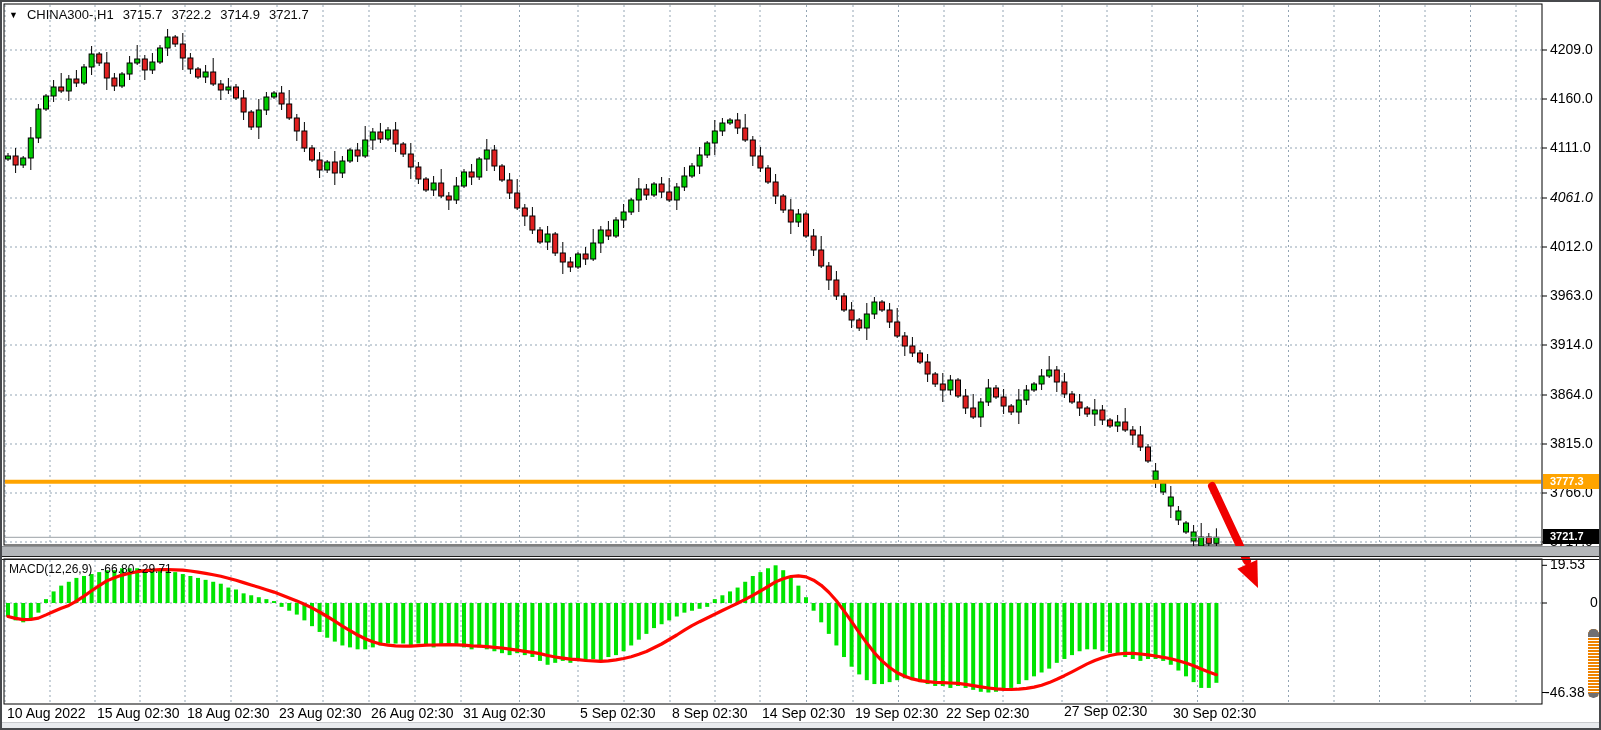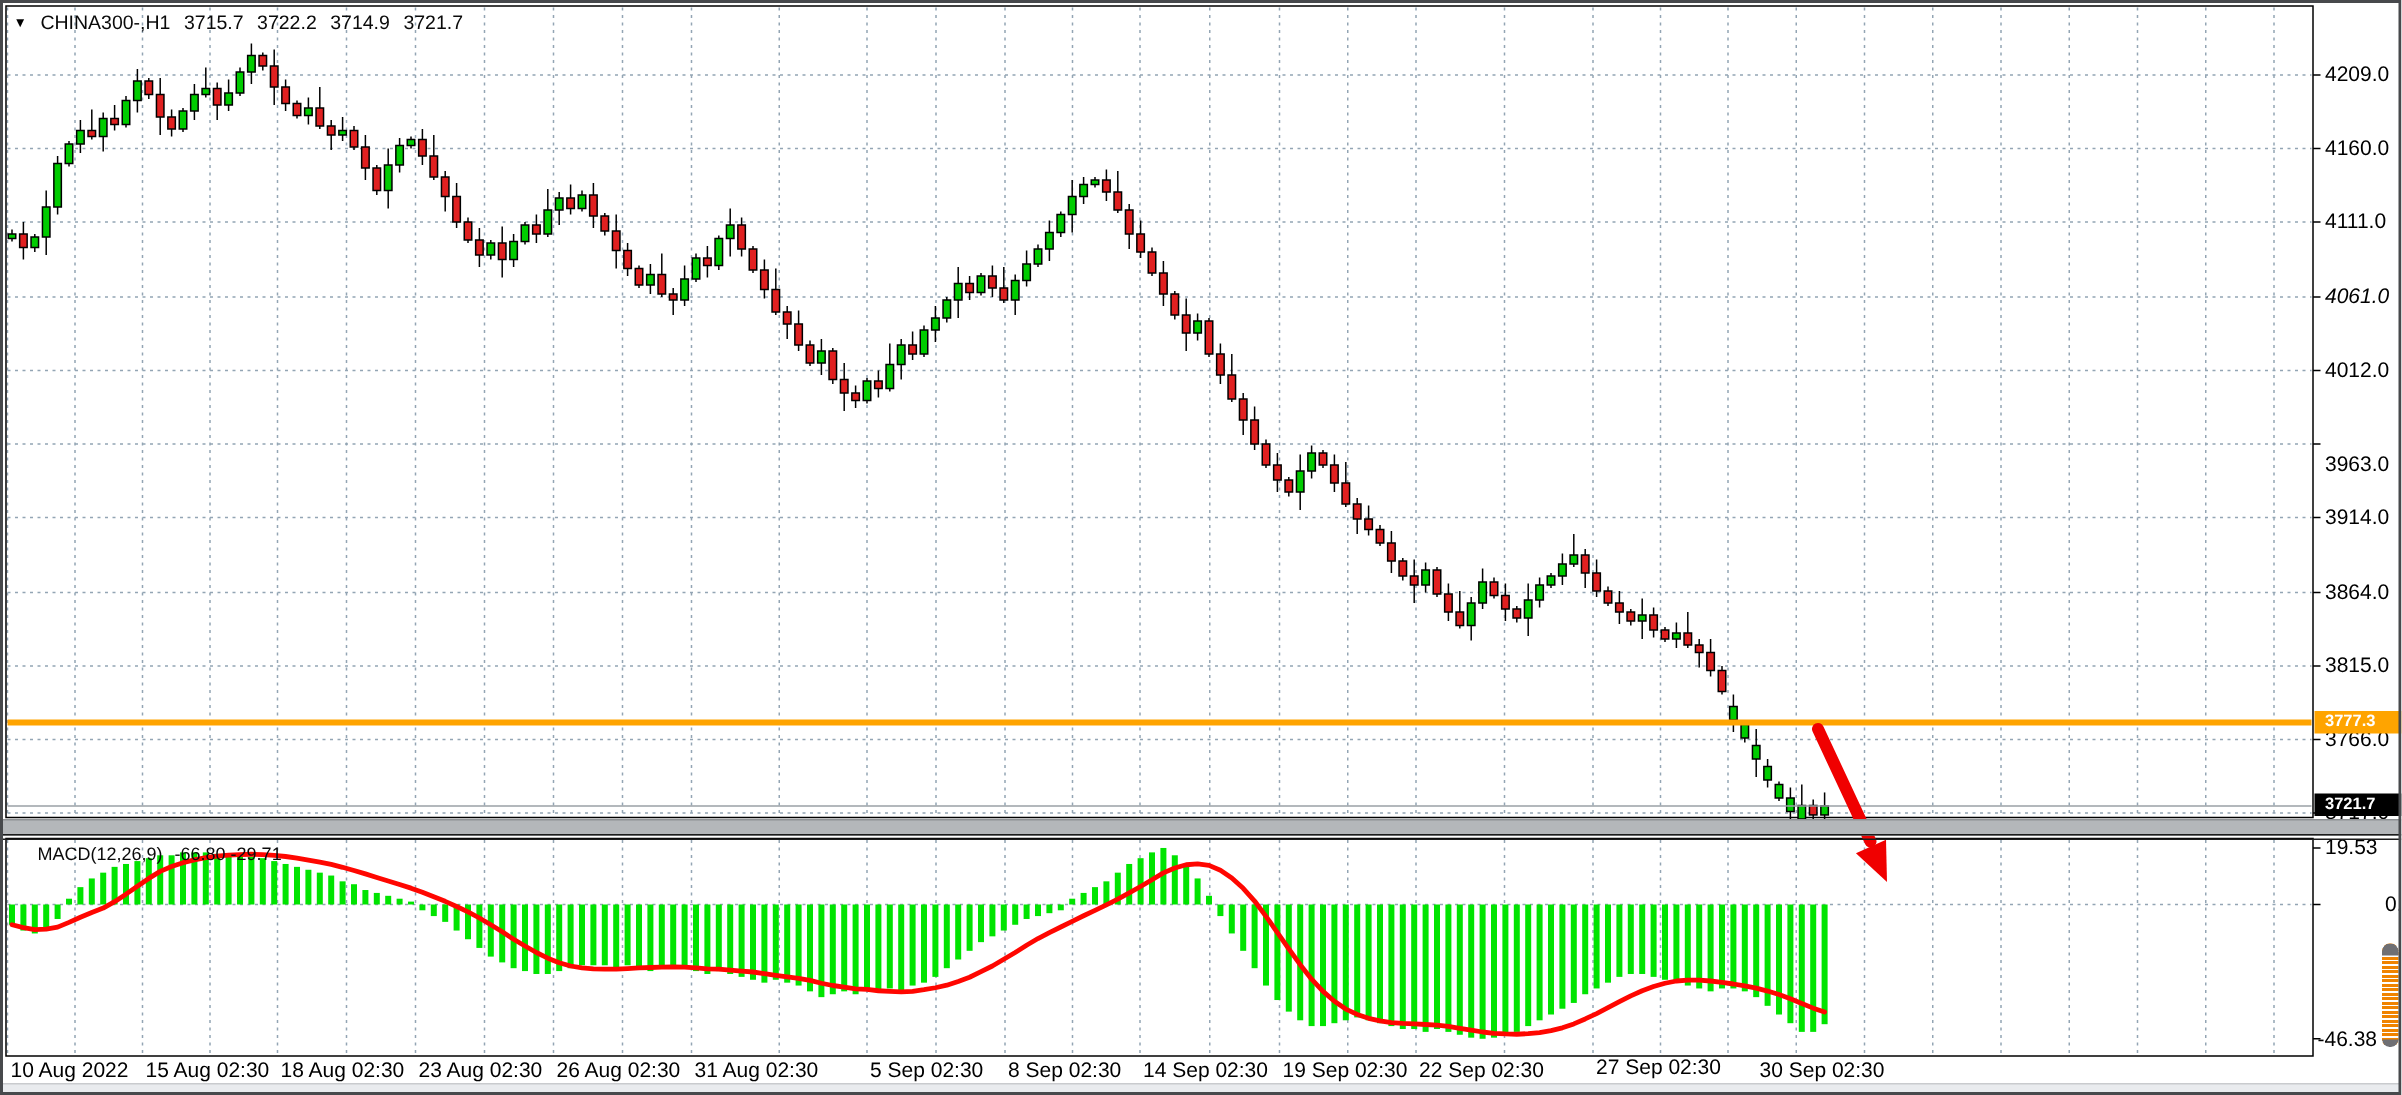--- a/index.html
+++ b/index.html
@@ -5,21 +5,21 @@
   html,body{margin:0;padding:0;background:#d4d6d9;}
   #app{position:relative;width:1601px;height:730px;background:#ffffff;overflow:hidden;
        font-family:"Liberation Sans",sans-serif;}
   #frame{position:absolute;inset:0;border:2px solid #47494c;pointer-events:none;z-index:10;}
   #chart{position:absolute;left:0;top:0;z-index:1;}
   .axis-label{position:absolute;font-size:14px;color:#000;white-space:nowrap;z-index:2;line-height:13px;}
   #symbol-bar{position:absolute;left:9px;top:7px;z-index:3;font-size:13px;color:#0a0a0a;
               display:flex;gap:9px;align-items:center;}
   #symbol-dd{font-size:9px;color:#000;}
   #macd-title{position:absolute;left:9px;top:562px;z-index:2;font-size:12px;color:#0a0a0a;
-              display:flex;gap:8px;margin-left:16px;}
+              display:flex;gap:8px;}
   .badge{position:absolute;z-index:4;font-size:11px;font-weight:bold;color:#fff;
          width:57px;height:15px;line-height:15px;padding-left:7px;left:1543px;}
   #ask-badge{background:#ffa400;top:474px;}
   #bid-badge{background:#000000;top:529px;}
   #divider-band{position:absolute;left:0;top:546px;width:1601px;height:9px;background:#b4b7ba;
                 border-top:1px solid #8e9194;border-bottom:1px solid #8e9194;z-index:3;}
   .divider-line{position:absolute;left:0;width:1601px;height:1px;background:#1c1c1c;z-index:3;}
   #bottom-strip{position:absolute;left:0;top:722px;width:1601px;height:8px;background:#e9ebee;
                 border-top:1px solid #c9cbce;z-index:3;}
   #scroll-thumb{position:absolute;left:1588px;top:629px;width:11px;height:69px;z-index:5;
@@ -629,21 +629,21 @@
     <span>MACD(12,26,9)</span>
     <span>-66.80 -29.71</span>
   </div>
 
   <div id="y-labels">
       <div class="axis-label" style="left: 1550px; top: 43px;">4209.0</div>
       <div class="axis-label" style="left: 1550px; top: 92px;">4160.0</div>
       <div class="axis-label" style="left: 1550px; top: 141px;">4111.0</div>
       <div class="axis-label" style="left: 1550px; top: 191px; font-style: italic;">4061.0</div>
       <div class="axis-label" style="left: 1550px; top: 240px;">4012.0</div>
-      <div class="axis-label" style="left: 1550px; top: 303px;">3963.0</div>
+      <div class="axis-label" style="left: 1550px; top: 289px;">3963.0</div>
       <div class="axis-label" style="left: 1550px; top: 338px;">3914.0</div>
       <div class="axis-label" style="left: 1550px; top: 388px;">3864.0</div>
       <div class="axis-label" style="left: 1550px; top: 437px;">3815.0</div>
       <div class="axis-label" style="left: 1550px; top: 486px;">3766.0</div>
       <div class="axis-label" style="left: 1550px; top: 535px;">3717.0</div>
     </div>
   <div id="m-labels">
       <div class="axis-label" style="left: 1550px; top: 558.307px; text-align: right;">19.53</div>
       <div class="axis-label" style="left: 1550px; top: 596px; padding-left: 40px;">0.00</div>
       <div class="axis-label" style="left: 1545px; top: 685.513px;">-46.38</div>

